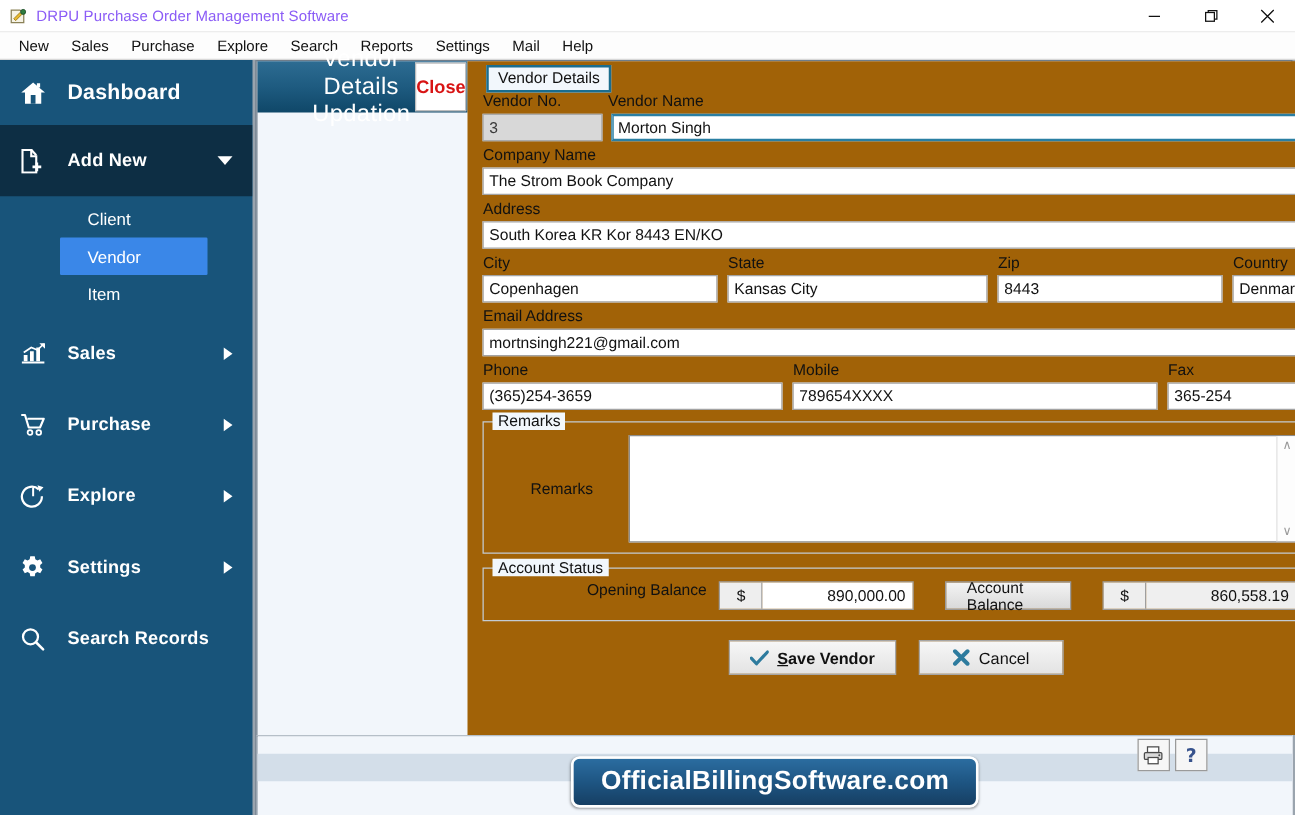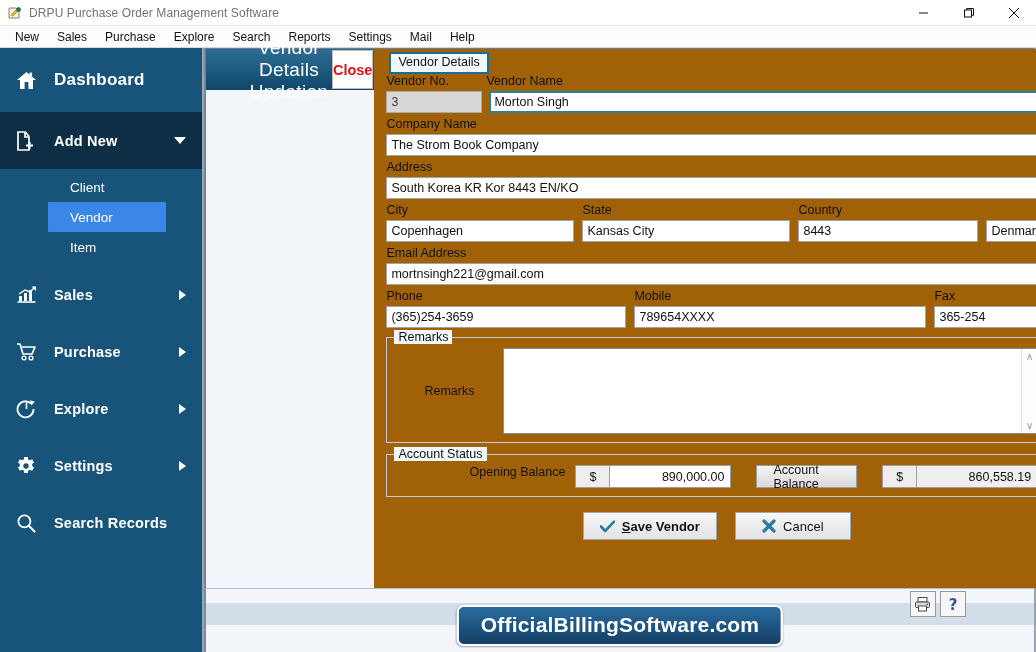--- a/index.html
+++ b/index.html
@@ -16,21 +16,21 @@
     background: #ffffff;
     display: flex; align-items: center;
     border-bottom: 1px solid #e8e8e8;
   }
   .app-icon {
     width: 16px; height: 16px; margin: 0 6px 0 7px;
     position: relative; flex: 0 0 16px;
   }
   .app-icon svg { display: block; }
   .title-text {
-    font-size: 12px; color: #737373; letter-spacing: .1px;
+    font-size: 12px; color: #8b5cf6; letter-spacing: .1px;
     white-space: nowrap;
   }
   .win-btns { margin-left: auto; display: flex; height: 26px; }
   .win-btn {
     width: 45px; height: 26px;
     display: flex; align-items: center; justify-content: center;
     color: #111; font-size: 12px;
   }
   .win-btn svg { display: block; }
 
@@ -55,21 +55,21 @@
     width: 204px; flex: 0 0 204px;
     background: #18547a;
     border-right: 2px solid #9aa4ae;
     display: flex; flex-direction: column;
     overflow: hidden;
   }
   .nav-row {
     height: 57px; display: flex; align-items: center;
     color: #fff; padding-left: 16px; position: relative;
   }
-  .nav-row.dashboard { height: 64px; }
+  .nav-row.dashboard { height: 52px; }
   .nav-row.expanded { background: #0d2e44; }
   .nav-ico {
     width: 28px; flex: 0 0 28px;
     display: flex; align-items: center; justify-content: flex-start;
     color: #fff;
   }
   .nav-ico svg { display: block; }
   .nav-label {
     font-size: 14.5px; font-weight: bold; letter-spacing: .2px;
     margin-left: 10px; white-space: nowrap;
@@ -458,20 +458,23 @@
           <div class="lbl">Address</div>
           <div class="fld">South Korea KR Kor 8443 EN/KO</div>
         </div>
 
         <div class="grp row">
           <div style="width:196px;flex:0 0 196px;">
               <div class="lbl">City</div>
             </div>
           <div style="width:216px;flex:0 0 216px;">
               <div class="lbl">State</div>
+            </div>
+          <div style="width:188px;flex:0 0 188px;">
+              <div class="lbl">Zip</div>
             </div>
           <div style="flex:1 1 auto;">
               <div class="lbl">Country</div>
             </div>
         </div>
         <div class="row">
           <div class="fld" style="width:188px;flex:0 0 188px;margin-right:8px;">Copenhagen</div>
           <div class="fld" style="width:208px;flex:0 0 208px;margin-right:8px;">Kansas City</div>
           <div class="fld" style="width:180px;flex:0 0 180px;margin-right:8px;">8443</div>
           <div class="fld" style="flex:1 1 auto;">Denmark</div>

